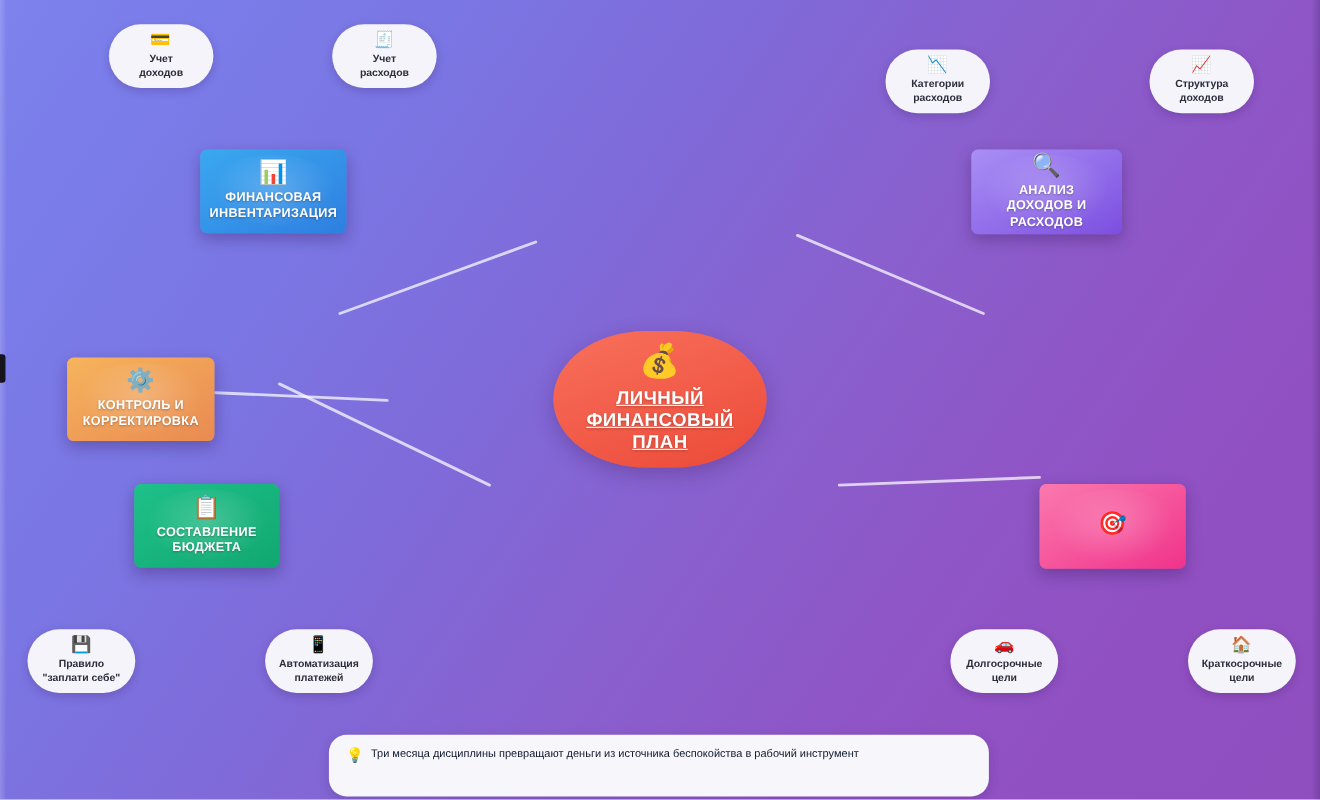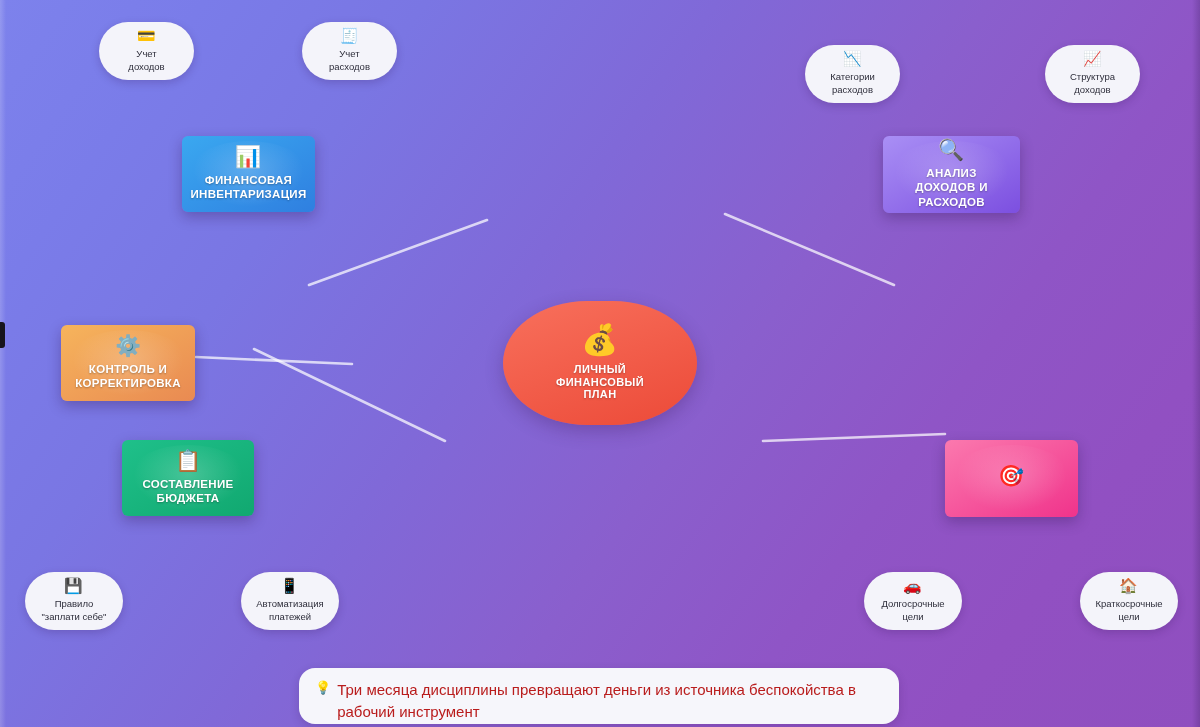--- a/index.html
+++ b/index.html
@@ -37,23 +37,24 @@
   .center-node {
     position:absolute; display:flex; flex-direction:column;
     align-items:center; justify-content:center;
     border-radius:95px / 70px;
     box-shadow:0 6px 18px rgba(60,25,90,.30);
     text-align:center;
   }
   .center-emoji { font-size:30px; line-height:1; margin-bottom:8px;
      font-family:"DejaVu Sans", sans-serif; }
   .center-label {
-    color:#ffffff; font-size:11px; font-weight:bold;
+    color:#ffffff; font-size:17px; font-weight:bold;
     letter-spacing:.4px; line-height:1.18;
     text-shadow:0 1px 2px rgba(0,0,0,.25);
+    text-decoration:underline;
   }
 
   
   .branch-node {
     position:absolute; display:flex; flex-direction:column;
     align-items:center; justify-content:center; text-align:center;
     border-radius:6px;
     box-shadow:0 5px 14px rgba(50,20,80,.33);
   }
   .branch-node .inner-glow {
@@ -74,34 +75,34 @@
   .pill-node {
     position:absolute; display:flex; flex-direction:column;
     align-items:center; justify-content:center; text-align:center;
     background:#f4f4fa; border-radius:34px;
     box-shadow:0 3px 9px rgba(50,20,80,.22);
     padding:6px 8px;
   }
   .pill-emoji { font-size:15px; line-height:1; margin-bottom:4px;
      font-family:"DejaVu Sans", sans-serif; }
   .pill-label {
-    color:#2d2d3a; font-size:9.5px; line-height:1.28; font-weight:normal;
+    color:#2d2d3a; font-size:9.5px; line-height:1.28; font-weight:bold;
   }
 
   
   #footer-card {
     position:absolute; left:299px; top:668px; width:600px; height:56px;
     background:#f6f6fb; border-radius:16px;
     box-shadow:0 3px 10px rgba(50,20,80,.20);
     display:flex; align-items:flex-start; padding:11px 16px 0 16px;
   }
   #footer-card .footer-emoji { font-size:13px; margin-right:6px; line-height:1.4;
      font-family:"DejaVu Sans", sans-serif; }
   #footer-card .footer-text {
-    color:#b91c1c; font-size:15px; line-height:1.45;
+    color:#0f172a; font-size:10px; line-height:1.45;
   }
 </style>
 </head>
 <body>
 
 <div id="canvas">
 
   <div id="edge-left"></div>
   <div id="edge-right"></div>
   <div id="left-notch"></div>

